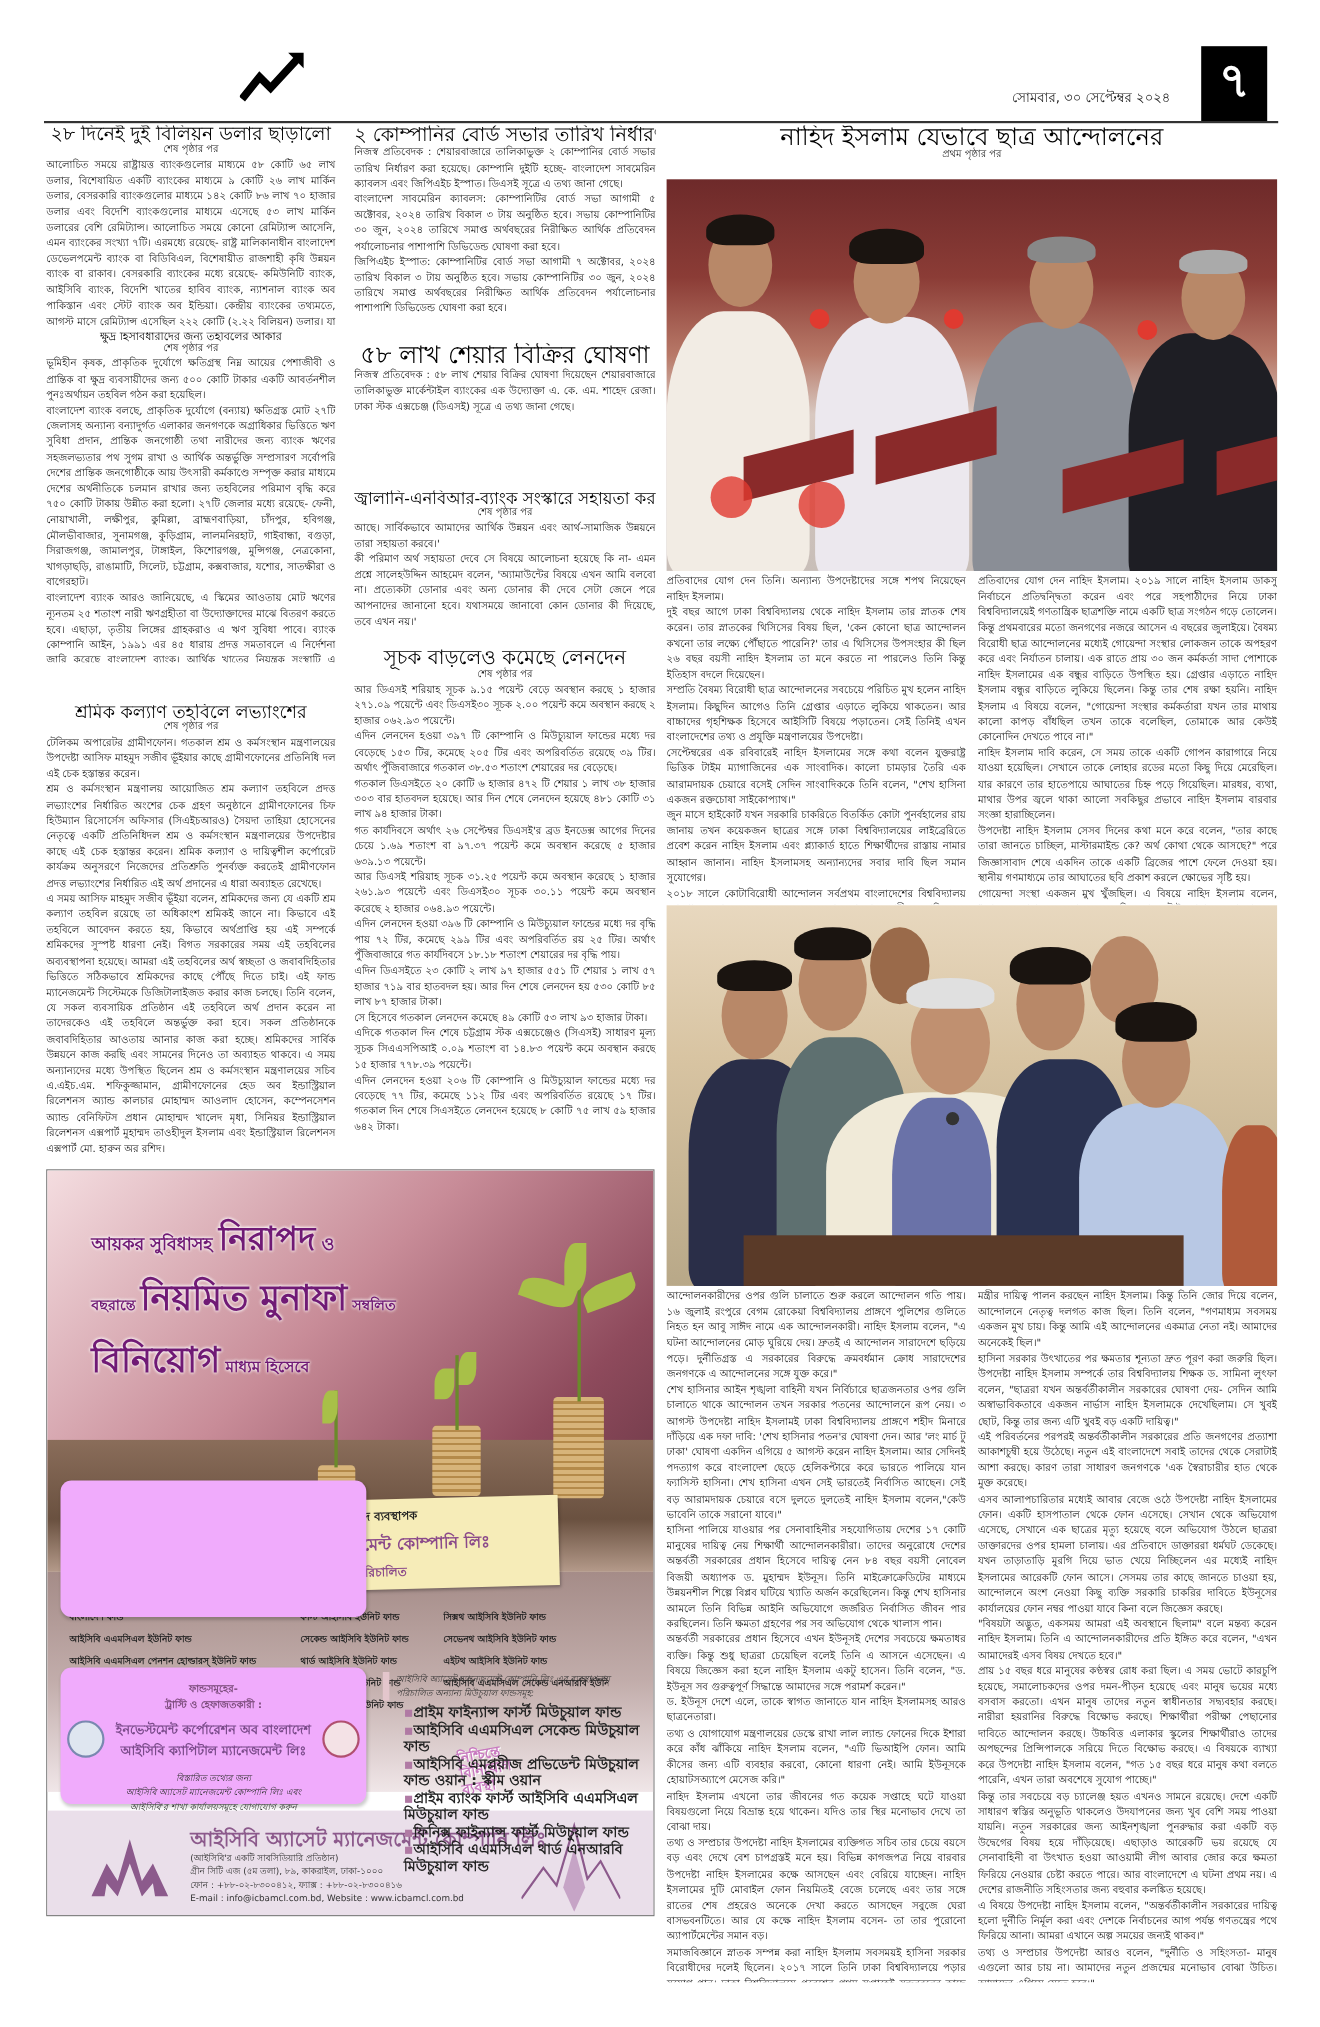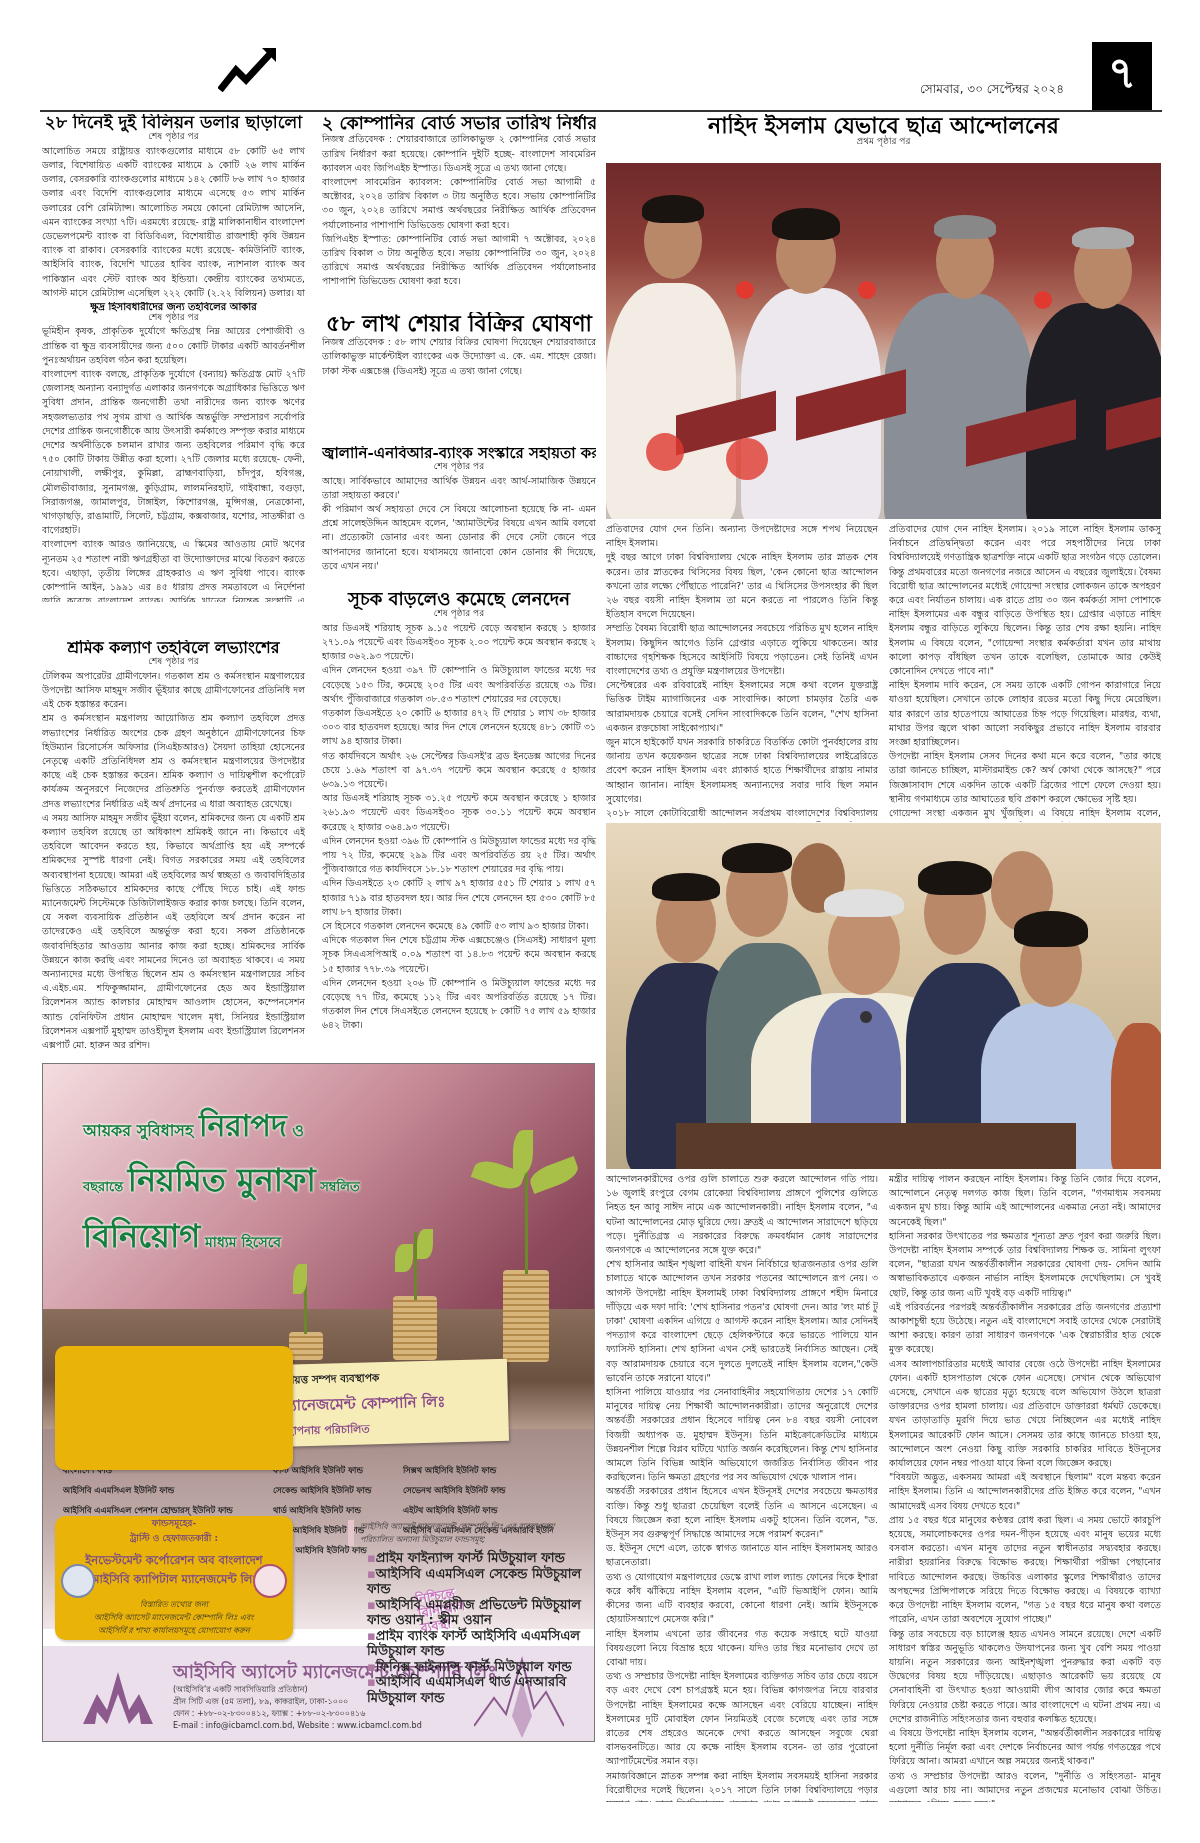--- a/index.html
+++ b/index.html
@@ -8,44 +8,44 @@
 
   .masthead { position: absolute; left: 0; top: 0; width: 1200px; height: 127px; }
   .logo { position: absolute; left: 42px; top: 56px; height: 66px; display: flex; align-items: flex-end; }
   .logo-text { font-family: "DejaVu Serif", serif; font-weight: 900; font-size: 44px; letter-spacing: -2px; color: #000; line-height: 1; }
   .logo-arrow { position: absolute; left: 176px; top: -10px; width: 60px; height: 50px; }
   .date { position: absolute; left: 920px; top: 80px; font-size: 12px; color: #222; }
   .page-no { position: absolute; left: 1092px; top: 42px; width: 60px; height: 68px; background: #000; color: #fff; font-size: 44px; font-weight: bold; display: flex; align-items: center; justify-content: center; }
   .rule { position: absolute; left: 40px; top: 110px; width: 1122px; height: 2px; background: #333; }
 
   .col { position: absolute; overflow: hidden; }
-  .headline { font-family: "DejaVu Serif", serif; font-weight: 700; color: #000; text-align: center; line-height: 1.05; white-space: nowrap; }
+  .headline { font-family: "DejaVu Serif", serif; font-weight: 400; color: #000; text-align: center; line-height: 1.05; white-space: nowrap; }
   .sub { font-size: 9px; text-align: center; color: #222; line-height: 1.1; margin-bottom: 2px; }
   .para { font-size: 9.2px; line-height: 14.2px; text-align: justify; color: #1a1a1a; }
   .para p { margin: 0; }
 
   .ad { position: absolute; left: 42px; top: 1063px; width: 553px; height: 679px; border: 1px solid #777; overflow: hidden; background: #fff; }
   .ad-top { position: absolute; left: 0; top: 0; width: 100%; height: 300px; background: linear-gradient(135deg, #f4dde0 0%, #c88c98 45%, #8e4a5c 80%, #6e3a48 100%); }
   .ad-ground { position: absolute; left: 0; top: 245px; width: 100%; height: 120px; background: linear-gradient(180deg, #8a6d5a 0%, #6a5140 60%, #b49a8a 100%); }
-  .ad-headline { position: absolute; left: 40px; top: 38px; color: #15803d; font-weight: 900; text-shadow: 0 0 3px #fff, 0 0 3px #fff; }
+  .ad-headline { position: absolute; left: 40px; top: 38px; color: #701a75; font-weight: 900; text-shadow: 0 0 3px #fff, 0 0 3px #fff; }
   .ad-h1 { font-size: 16px; } .ad-h1 b { font-size: 30px; }
   .ad-h2 { font-size: 13px; margin-top: 2px; } .ad-h2 b { font-size: 32px; }
   .ad-h3 { font-size: 14px; margin-top: 2px; } .ad-h3 b { font-size: 32px; }
   .coin { position: absolute; background: repeating-linear-gradient(180deg, #d7b47a 0 4px, #b48a4a 4px 6px); border-radius: 4px; }
   .stem { position: absolute; width: 3px; background: #6a8a2a; }
   .leaf { position: absolute; background: #a8c048; border-radius: 50% 0; }
   .ad-mid { position: absolute; left: 0; top: 365px; width: 100%; height: 200px; background: linear-gradient(180deg, #a58c88 0%, #c2adab 50%, #f0e6e8 100%); }
   .ad-banner { position: absolute; left: 70px; top: 300px; width: 395px; height: 82px; background: #f6ecb8; transform: rotate(-1.5deg); text-align: center; padding-top: 8px; box-shadow: 1px 2px 3px rgba(0,0,0,.3); }
   .ad-banner .b1 { font-size: 10.5px; font-weight: bold; color: #222; }
   .ad-banner .b2 { font-size: 15px; font-weight: bold; color: #8b4a8a; margin-top: 4px; }
   .ad-banner .b3 { font-size: 11px; font-weight: bold; color: #8b4a8a; margin-top: 4px; }
   .fund-grid { position: absolute; left: 20px; top: 400px; width: 530px; display: grid; grid-template-columns: 200px 120px 150px; column-gap: 10px; row-gap: 7px; font-size: 8.2px; font-weight: bold; color: #222; }
   .fund-grid div { white-space: nowrap; overflow: hidden; }
   .ad-stamp { position: absolute; left: 375px; top: 522px; width: 80px; height: 48px; color: #c878c0; font-weight: bold; font-size: 13px; transform: rotate(-10deg); text-shadow: 1px 1px 0 #fff; line-height: 1.1; }
-  .ad-trustee { position: absolute; left: 12px; top: 580px; width: 238px; height: 124px; background: #eab308; border-radius: 10px; text-align: center; padding-top: 0; box-shadow: 1px 2px 3px rgba(0,0,0,.2); }
+  .ad-trustee { position: absolute; left: 12px; top: 580px; width: 278px; height: 124px; background: #f0abfc; border-radius: 10px; text-align: center; padding-top: 12px; box-shadow: 1px 2px 3px rgba(0,0,0,.2); }
   .ad-trustee .t1 { font-size: 9px; color: #7a4a7a; font-weight: bold; }
   .ad-trustee .t2 { font-size: 11.5px; color: #7a4a8a; font-weight: bold; margin-top: 6px; }
   .ad-trustee .t3 { font-size: 8px; color: #333; font-style: italic; margin-top: 8px; }
   .ad-logo-circle { position: absolute; width: 34px; height: 34px; border-radius: 50%; border: 2px solid #7a88b0; background: #dfe6f0; }
   .ad-list-head { position: absolute; left: 305px; top: 588px; width: 240px; font-size: 8px; font-style: italic; color: #333; border-left: 6px solid #e4c6cc; padding-left: 6px; }
   .ad-list { position: absolute; left: 324px; top: 625px; width: 240px; font-size: 13px; font-weight: bold; color: #222; line-height: 15.5px; }
   .ad-list div::before { content: "\25AA "; color: #b07aa4; }
   .ad-bottom { position: absolute; left: 0; top: 582px; width: 100%; height: 96px; background: #eadfea; }
   .ad-bottom .mtn-left { position: absolute; left: 40px; top: 18px; width: 70px; height: 60px; }
   .ad-bottom .name { position: absolute; left: 130px; top: 12px; font-size: 18px; font-weight: bold; color: #8c5a8c; }

